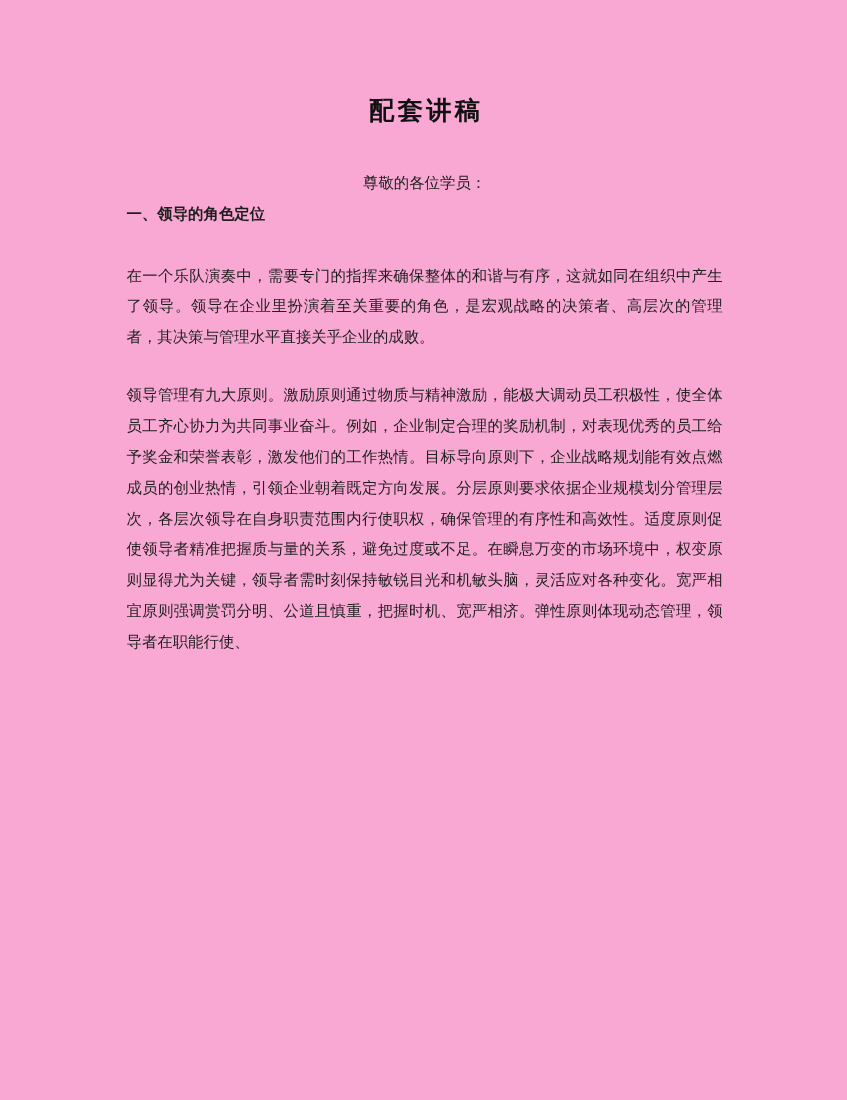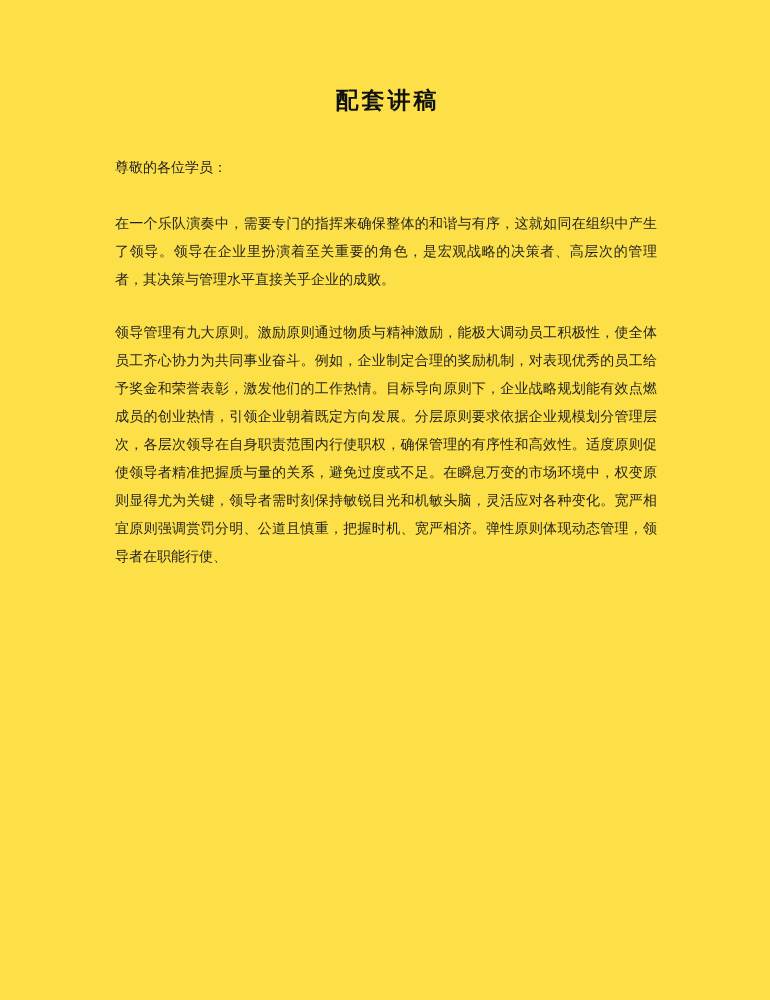--- a/index.html
+++ b/index.html
@@ -12,42 +12,42 @@
     height: 1000px;
     overflow: hidden;
     font-family: "Liberation Serif", "DejaVu Serif", serif;
     color: #1f1f1f;
   }
   .page {
     box-sizing: border-box;
     width: 770px;
     height: 1000px;
     padding: 86px 113px 0 115px;
-    background: #fde047;
+    background: #f9a8d4;
   }
   .doc-title {
     font-size: 23px;
     font-weight: bold;
     line-height: 30px;
     text-align: center;
     letter-spacing: 3px;
     padding-left: 3px; 
     margin: 0;
     color: #111111;
   }
   .blk {
     font-size: 14px;
     line-height: 28px;
     margin: 0;
     text-align: justify;
     text-justify: inter-ideograph;
     word-break: break-all;
   }
   .salutation {
-    text-align: left;
+    text-align: center;
   }
   .heading {
     font-weight: bold;
     text-align: left;
   }
   .mt38 { margin-top: 38px; }
   .mt29 { margin-top: 29px; }
   .mt28 { margin-top: 28px; }
   .mt26 { margin-top: 26px; }
   .mt25 { margin-top: 25px; }
@@ -57,20 +57,21 @@
 <body>
 
 <div class="page">
 
   <h1 class="doc-title">配套讲稿</h1>
 
   <p class="blk salutation mt38">尊敬的各位学员：</p>
 
 
 
+  <p class="blk heading mt0">一、领导的角色定位</p>
 
   <p class="blk mt28">在一个乐队演奏中，需要专门的指挥来确保整体的和谐与有序，这就如同在组织中产生了领导。领导在企业里扮演着至关重要的角色，是宏观战略的决策者、高层次的管理者，其决策与管理水平直接关乎企业的成败。</p>
 
 
 
   <p class="blk mt25">领导管理有九大原则。激励原则通过物质与精神激励，能极大调动员工积极性，使全体员工齐心协力为共同事业奋斗。例如，企业制定合理的奖励机制，对表现优秀的员工给予奖金和荣誉表彰，激发他们的工作热情。目标导向原则下，企业战略规划能有效点燃成员的创业热情，引领企业朝着既定方向发展。分层原则要求依据企业规模划分管理层次，各层次领导在自身职责范围内行使职权，确保管理的有序性和高效性。适度原则促使领导者精准把握质与量的关系，避免过度或不足。在瞬息万变的市场环境中，权变原则显得尤为关键，领导者需时刻保持敏锐目光和机敏头脑，灵活应对各种变化。宽严相宜原则强调赏罚分明、公道且慎重，把握时机、宽严相济。弹性原则体现动态管理，领导者在职能行使、</p>
 
 </div>
 
 </body></html>

